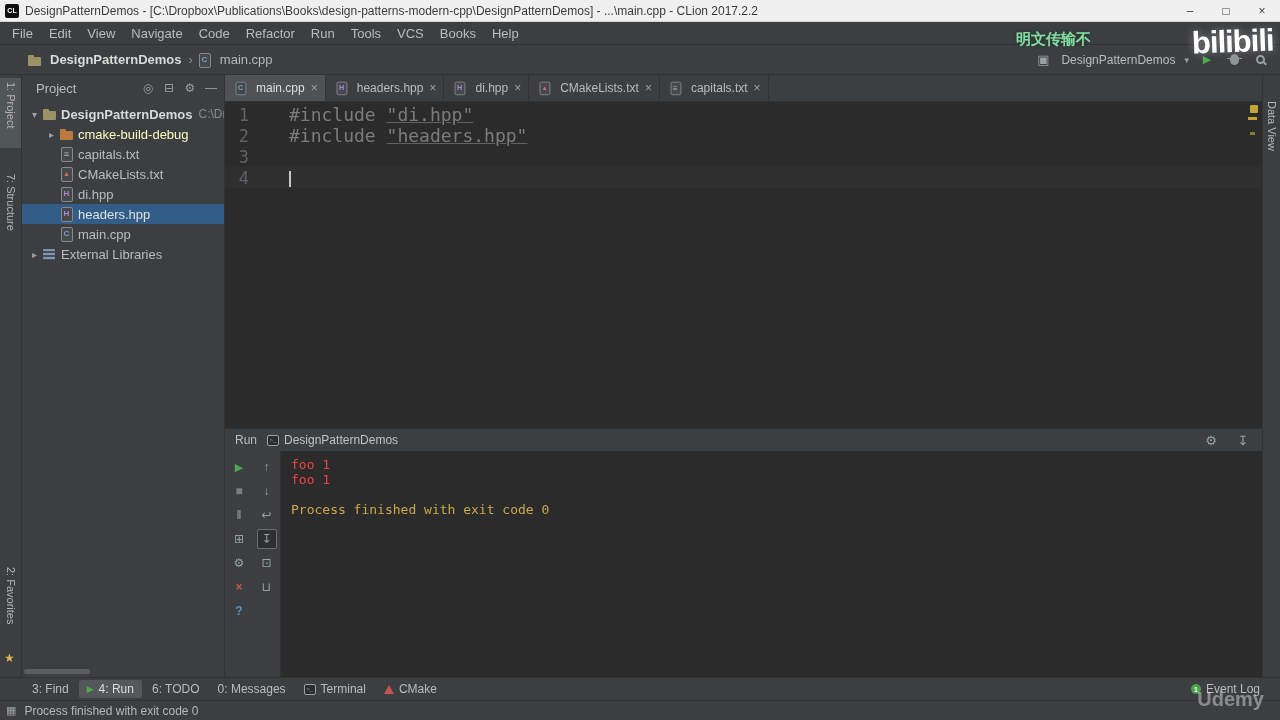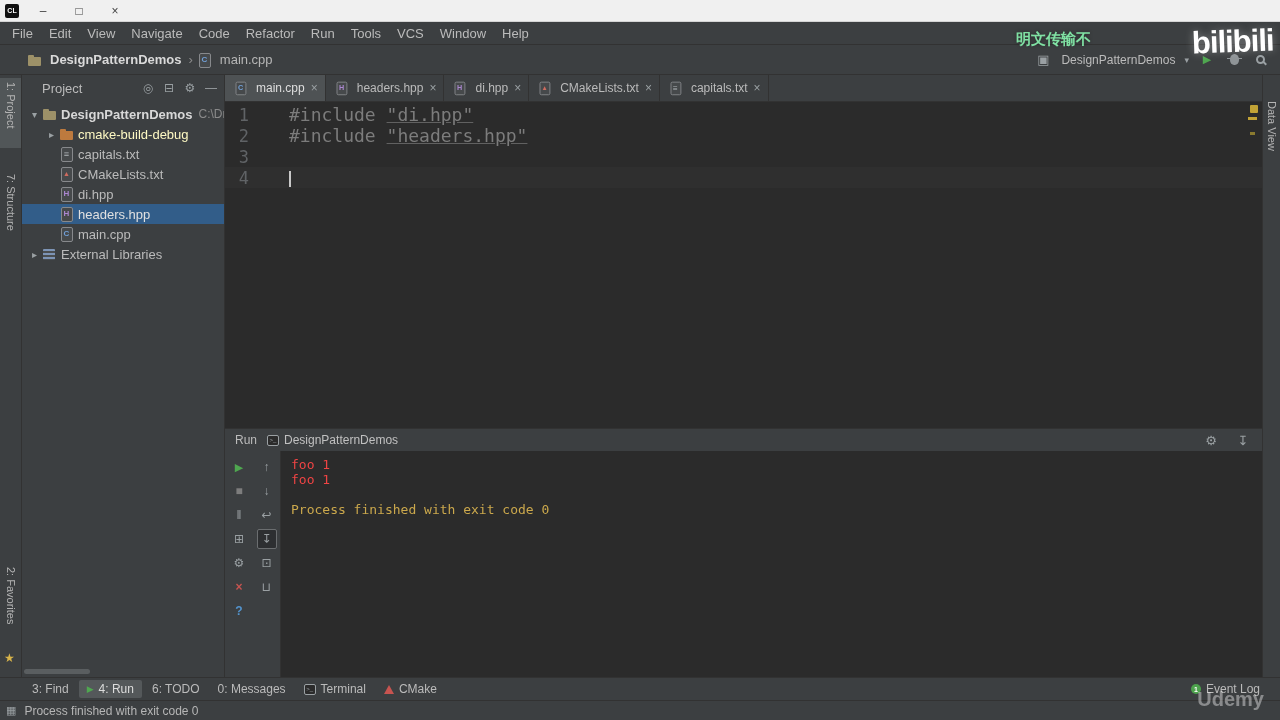--- a/index.html
+++ b/index.html
@@ -41,21 +41,21 @@
   .tool-strip{width:22px;background:#3c3f41;flex:none;position:relative;border-right:1px solid #323232}
   .tool-strip.right{width:18px;border-right:none;border-left:1px solid #323232}
   .vtab{position:absolute;left:0;right:0;writing-mode:vertical-rl;font-size:11px;color:#b4b4b4;
     display:flex;align-items:center;padding:4px 0;justify-content:flex-start}
   .vtab.active{background:#515658}
   .strip-star{position:absolute;left:4px;font-size:12px;color:#d8b44a}
 
   
   .project-panel{width:203px;background:#3c3f41;border-right:1px solid #323232;flex:none;display:flex;
     flex-direction:column;position:relative}
-  .pp-header{height:26px;display:flex;align-items:center;padding:0 6px 0 20px;color:#bbb;font-size:13px;flex:none}
+  .pp-header{height:26px;display:flex;align-items:center;padding:0 6px 0 14px;color:#bbb;font-size:13px;flex:none}
   .pp-header-icons{margin-left:auto;display:flex;gap:7px}
   .pp-header-icons .glyph-btn{width:14px;height:14px;font-size:12px}
   .tree{flex:1;overflow:hidden;padding-top:3px;font-size:13px}
   .tree-row{height:20px;display:flex;align-items:center;color:#bbb;white-space:nowrap}
   .tree-row.selected{background:#325d89;color:#e0e0e0}
   .tarrow{width:13px;flex:none;color:#9aa0a3;font-size:10px;text-align:center}
   .tlabel.bold{font-weight:bold;color:#d8d8d8}
   .tsuffix{color:#8a8a8a;font-size:12px;margin-left:6px}
   .pp-hscroll{position:absolute;left:2px;bottom:3px;width:66px;height:5px;border-radius:3px;background:#5a5e60}
 
@@ -146,36 +146,37 @@
   .wm-udemy{position:absolute;right:16px;bottom:9px;font-size:20px;font-weight:bold;
     color:rgba(255,255,255,.4);z-index:50;pointer-events:none}
 </style>
 </head>
 <body>
 
 <div class="window">
 
   <div class="titlebar">
     <div class="app-icon">CL</div>
+    <div class="tb-title">DesignPatternDemos - [C:\Dropbox\Publications\Books\design-patterns-modern-cpp\DesignPatternDemos] - ...\main.cpp - CLion 2017.2.2</div>
     <div class="win-btn">–</div>
     <div class="win-btn">□</div>
     <div class="win-btn">×</div>
   </div>
 
   <div class="menubar">
       <div class="menu-item">File</div>
       <div class="menu-item">Edit</div>
       <div class="menu-item">View</div>
       <div class="menu-item">Navigate</div>
       <div class="menu-item">Code</div>
       <div class="menu-item">Refactor</div>
       <div class="menu-item">Run</div>
       <div class="menu-item">Tools</div>
       <div class="menu-item">VCS</div>
-      <div class="menu-item">Window</div>
+      <div class="menu-item">Books</div>
       <div class="menu-item">Help</div>
     </div>
 
   <div class="navbar">
     <span class="ticon t-folder"></span>
     <span class="crumb-project">DesignPatternDemos</span>
     <span class="crumb-sep">›</span>
     <span class="ticon t-file-cpp"></span>
     <span class="crumb-file">main.cpp</span>
     <div class="nav-right">

